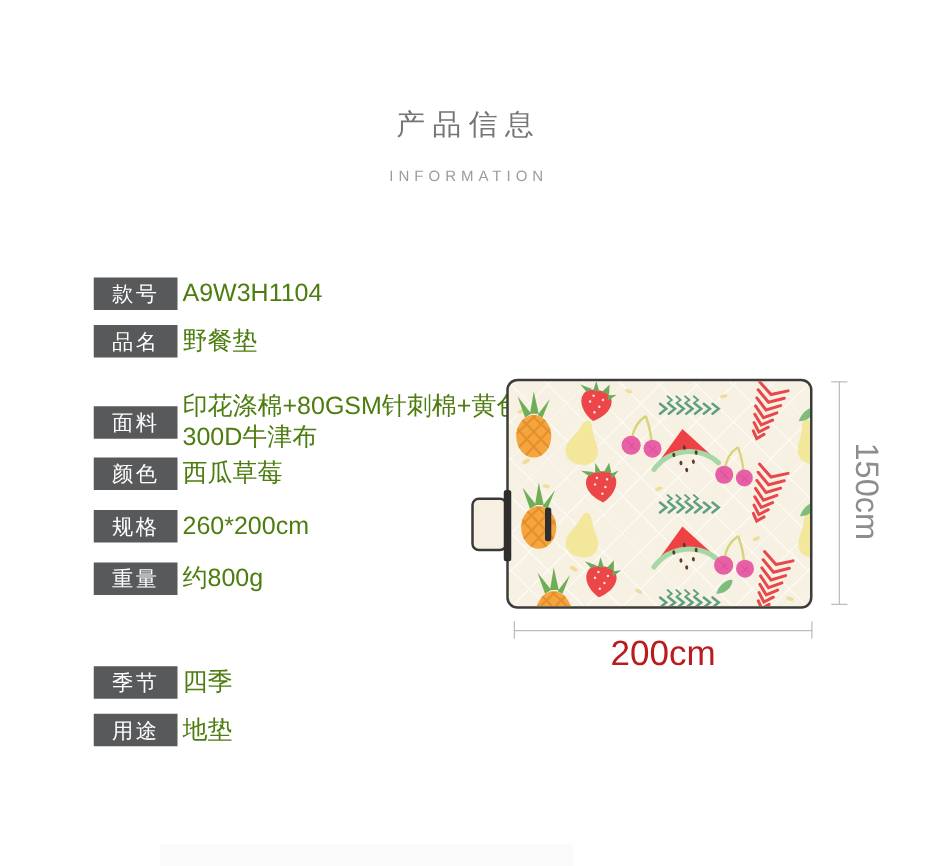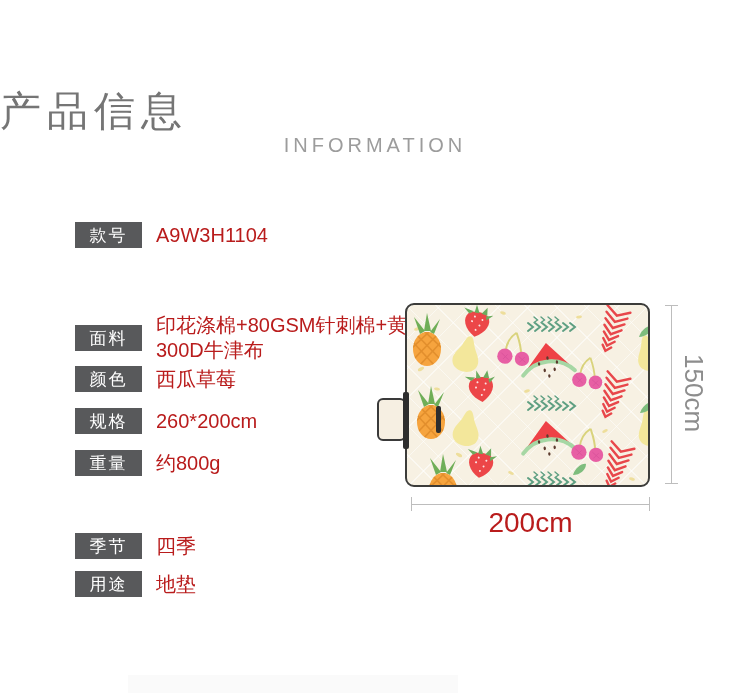--- a/index.html
+++ b/index.html
@@ -4,36 +4,36 @@
 <style>
   * { margin:0; padding:0; box-sizing:border-box; }
   html,body { background:#ffffff; }
   .page {
     position:relative; width:750px; height:693px; background:#ffffff;
     font-family:"Liberation Sans", sans-serif; overflow:hidden;
   }
   
   .title {
     position:absolute; top:84px; left:0; width:100%;
-    font-size:41px; color:#757575;
+    text-align:center; font-size:23px; color:#757575;
     letter-spacing:6px; font-weight:500;
   }
   .subtitle {
     position:absolute; top:134px; left:0; width:100%;
-    text-align:center; font-size:20px; color:#9c9c9c; letter-spacing:4px;
+    text-align:center; font-size:12px; color:#9c9c9c; letter-spacing:4px;
   }
   
   .row { position:absolute; left:75px; display:flex; align-items:center; }
   .chip {
     flex:0 0 auto; width:67px; height:26px; background:#58595b; color:#ffffff;
     font-size:17px; letter-spacing:2px; display:flex;
     align-items:center; justify-content:center;
   }
   .val {
-    margin-left:14px; font-size:20px; color:#b91c1c;
+    margin-left:4px; font-size:20px; color:#4d7c0f;
     line-height:26px; max-width:282px; word-break:break-all;
   }
   
   .mat {
     position:absolute; left:405px; top:303px; width:245px; height:184px;
     background:#f7f1e3;
     background-image:
       repeating-linear-gradient(45deg, rgba(255,255,255,.55) 0 1px, transparent 1px 21px),
       repeating-linear-gradient(-45deg, rgba(255,255,255,.55) 0 1px, transparent 1px 21px);
     border:2px solid #3c3c3a; border-radius:9px; overflow:hidden;
@@ -75,20 +75,24 @@
 <body>
 
 <div class="page">
 
   <div class="title">产品信息</div>
   <div class="subtitle">INFORMATION</div>
 
   <div class="row" style="top:222px">
     <span class="chip">款号</span>
     <span class="val">A9W3H1104</span>
+  </div>
+  <div class="row" style="top:260px">
+    <span class="chip">品名</span>
+    <span class="val">野餐垫</span>
   </div>
   <div class="row" style="top:313px">
     <span class="chip">面料</span>
     <span class="val" style="line-height:25px">印花涤棉+80GSM针刺棉+黄色300D牛津布</span>
   </div>
   <div class="row" style="top:366px">
     <span class="chip">颜色</span>
     <span class="val">西瓜草莓</span>
   </div>
   <div class="row" style="top:408px">

